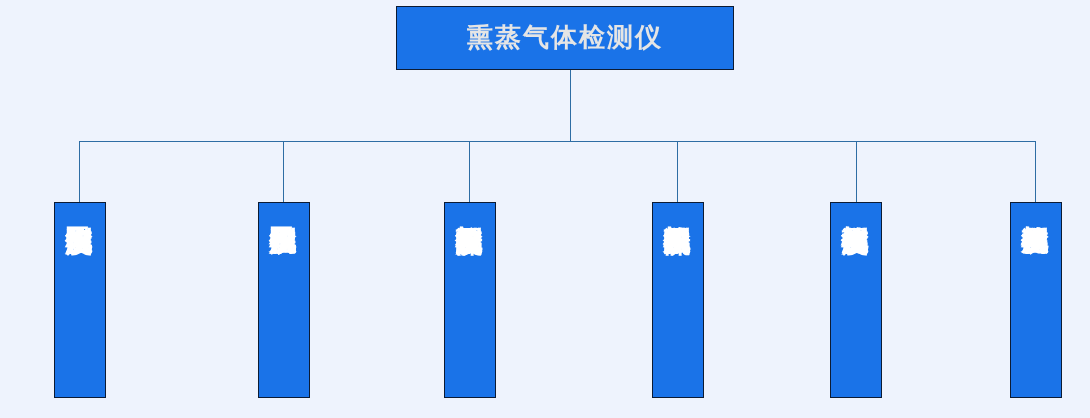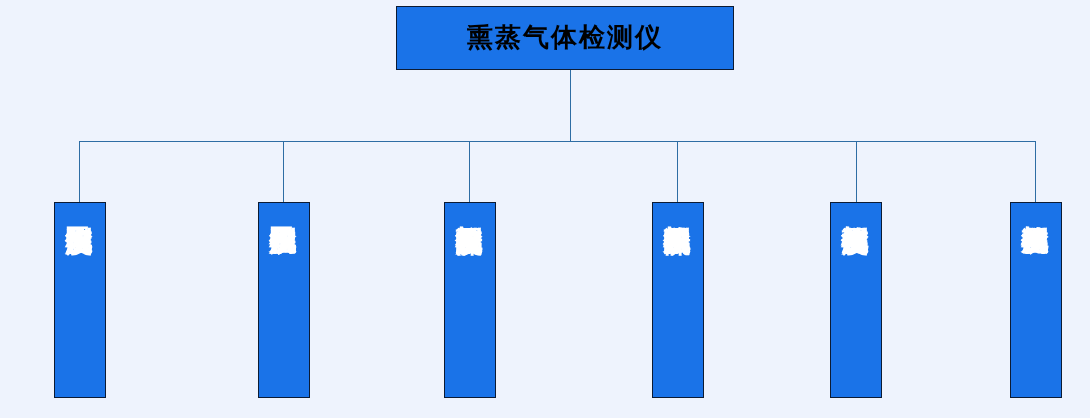--- a/index.html
+++ b/index.html
@@ -35,21 +35,21 @@
     width: 338px;
     height: 64px;
     background: #1a73e8;
     border: 1px solid #0c1b33;
     box-sizing: border-box;
     display: flex;
     align-items: center;
     justify-content: center;
   }
   .node-root .label {
-    color: #000000;
+    color: #e5e5e5;
     font-size: 26px;
     font-weight: bold;
     letter-spacing: 2px;
     line-height: 1;
     white-space: nowrap;
   }
 
   
   .node-leaf {
     position: absolute;

